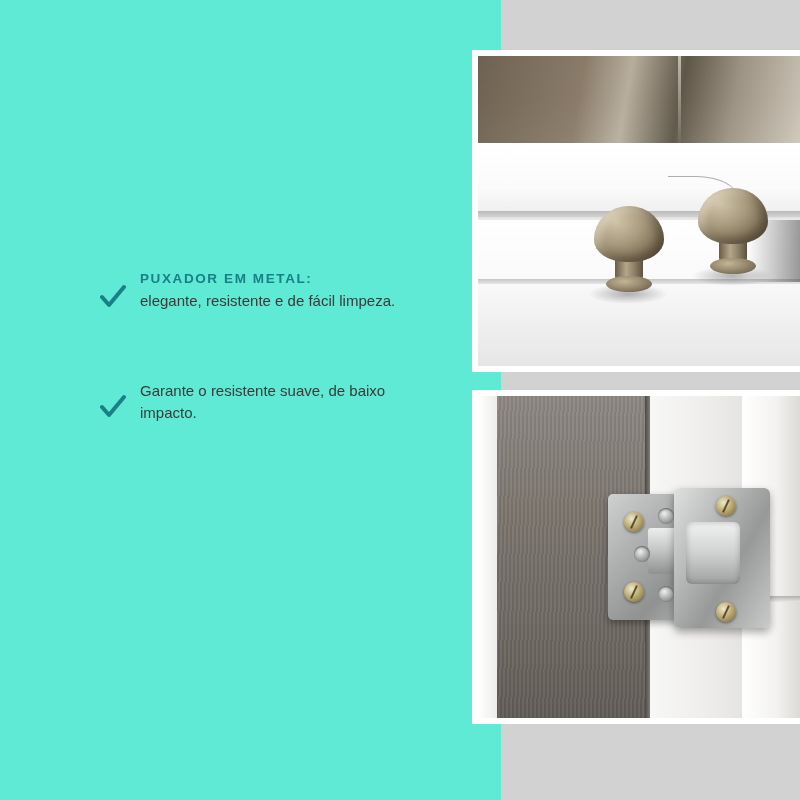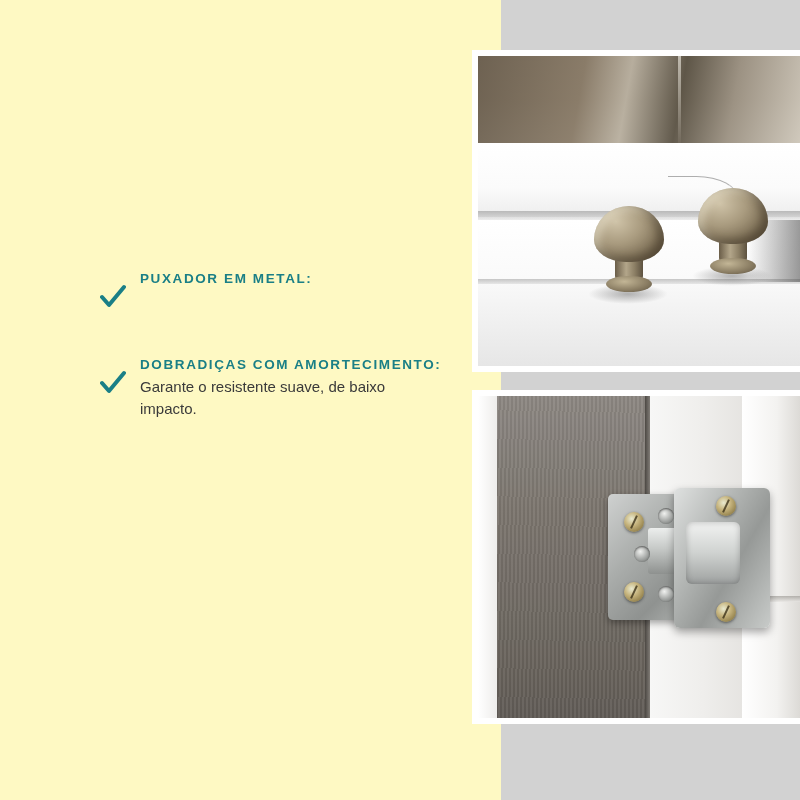--- a/index.html
+++ b/index.html
@@ -10,21 +10,21 @@
     width: 800px;
     height: 800px;
     background: #ffffff;
     font-family: "Liberation Sans", sans-serif;
     overflow: hidden;
   }
   .page {
     position: relative;
     width: 800px;
     height: 800px;
-    background: #fef9c3;
+    background: #5eead4;
     overflow: hidden;
   }
 
   
   .grey-band {
     position: absolute;
     left: 501px;
     top: 0;
     width: 299px;
     height: 800px;
@@ -356,27 +356,27 @@
 
   <div class="grey-band"></div>
 
   <div class="features">
 
     <div class="feature">
       <svg class="check-icon" viewBox="0 0 26 26">
         <path d="M2 13 L9 21 L24 3" fill="none" stroke="#1a7f86" stroke-width="4" stroke-linecap="round" stroke-linejoin="round"></path>
       </svg>
       <p class="feature-title">PUXADOR EM METAL:</p>
+      <p class="feature-desc">elegante, resistente e de fácil limpeza.</p>
     </div>
 
     <div class="feature">
       <svg class="check-icon" viewBox="0 0 26 26">
         <path d="M2 13 L9 21 L24 3" fill="none" stroke="#1a7f86" stroke-width="4" stroke-linecap="round" stroke-linejoin="round"></path>
       </svg>
-      <p class="feature-title">DOBRADIÇAS COM AMORTECIMENTO:</p>
       <p class="feature-desc">Garante o resistente suave, de baixo impacto.</p>
     </div>
 
   </div>
 
   <div class="photo photo-top">
     <div class="p1-bg"></div>
     <div class="p1-mirror"></div>
     <div class="p1-mirror-seam"></div>
     <div class="p1-whitepanel"></div>

